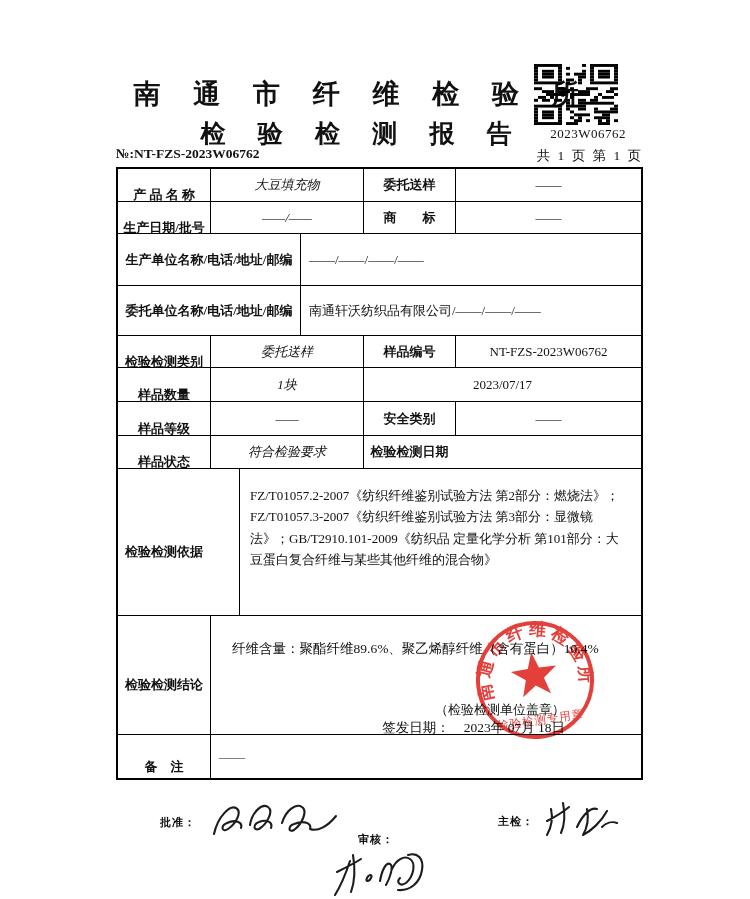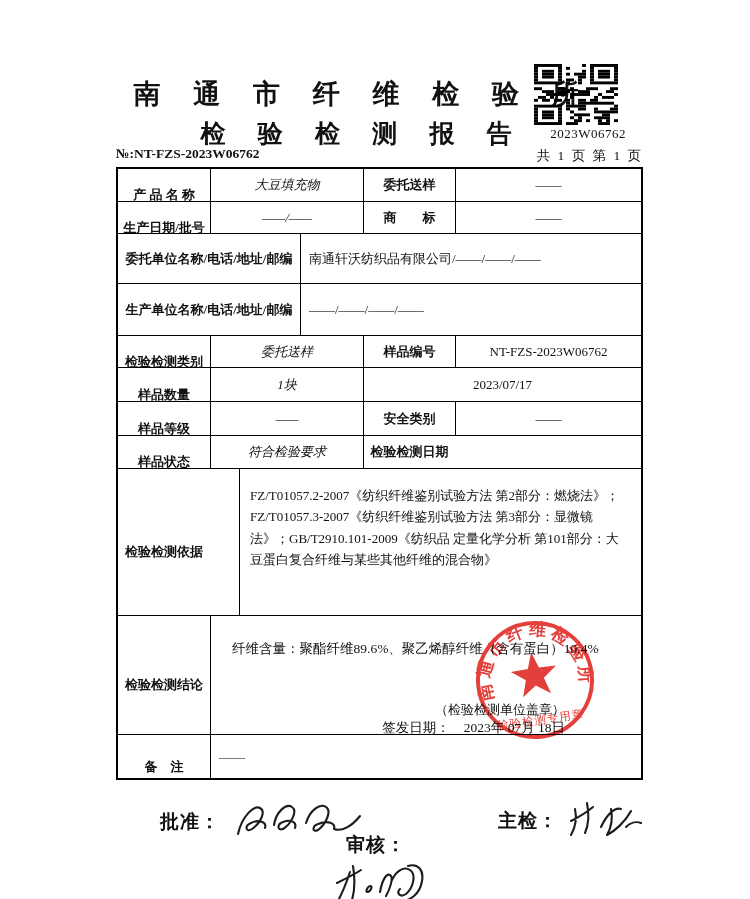--- a/index.html
+++ b/index.html
@@ -36,21 +36,21 @@
   .issue-line{position:absolute; right:76px; top:103px; font-size:13.5px;}
   .issue-line .gap{display:inline-block; width:14px;}
   .note-val{justify-content:flex-start; text-align:left; padding-left:8px; color:#333;}
   
   .stamp{position:absolute; left:465px; top:610px; width:140px; height:140px;
          color:#e02520; opacity:.88; mix-blend-mode:multiply;
          transform:rotate(-8deg);}
   .stamp svg{display:block;}
   
   .siggroup{position:absolute; display:flex; align-items:center;}
-  .siglabel{font-size:19px; font-weight:bold; letter-spacing:1px;}
+  .siglabel{font-size:11px; font-weight:bold; letter-spacing:1px;}
   .sigsvg{margin-left:8px;}
   .g1{left:160px; top:796px;}
   .g2{left:322px; top:832px;flex-direction:column;}
   .g3{left:498px; top:798px;}
   .sig path{fill:none; stroke:#1c1c1c; stroke-width:2.1; stroke-linecap:round; stroke-linejoin:round;}
 </style>
 </head>
 <body>
 
 <div class="page">
@@ -293,28 +293,28 @@
       <div class="cell c4">——</div>
     </div>
 
     <div class="rrow" style="height:32px">
       <div class="cell c1 lab">生产日期/批号</div>
       <div class="cell c2">——/——</div>
       <div class="cell c3 lab">商　　标</div>
       <div class="cell c4">——</div>
     </div>
 
+    <div class="rrow" style="height:52px">
+      <div class="cell wlab lab">生产单位名称/电话/地址/邮编</div>
+      <div class="cell wval">——/——/——/——</div>
+    </div>
+
     <div class="rrow" style="height:50px">
       <div class="cell wlab lab">委托单位名称/电话/地址/邮编</div>
       <div class="cell wval">南通轩沃纺织品有限公司/——/——/——</div>
-    </div>
-
-    <div class="rrow" style="height:52px">
-      <div class="cell wlab lab">生产单位名称/电话/地址/邮编</div>
-      <div class="cell wval">——/——/——/——</div>
     </div>
 
     <div class="rrow" style="height:32px">
       <div class="cell c1 lab">检验检测类别</div>
       <div class="cell c2">委托送样</div>
       <div class="cell c3 lab">样品编号</div>
       <div class="cell c4">NT-FZS-2023W06762</div>
     </div>
 
     <div class="rrow" style="height:34px">

